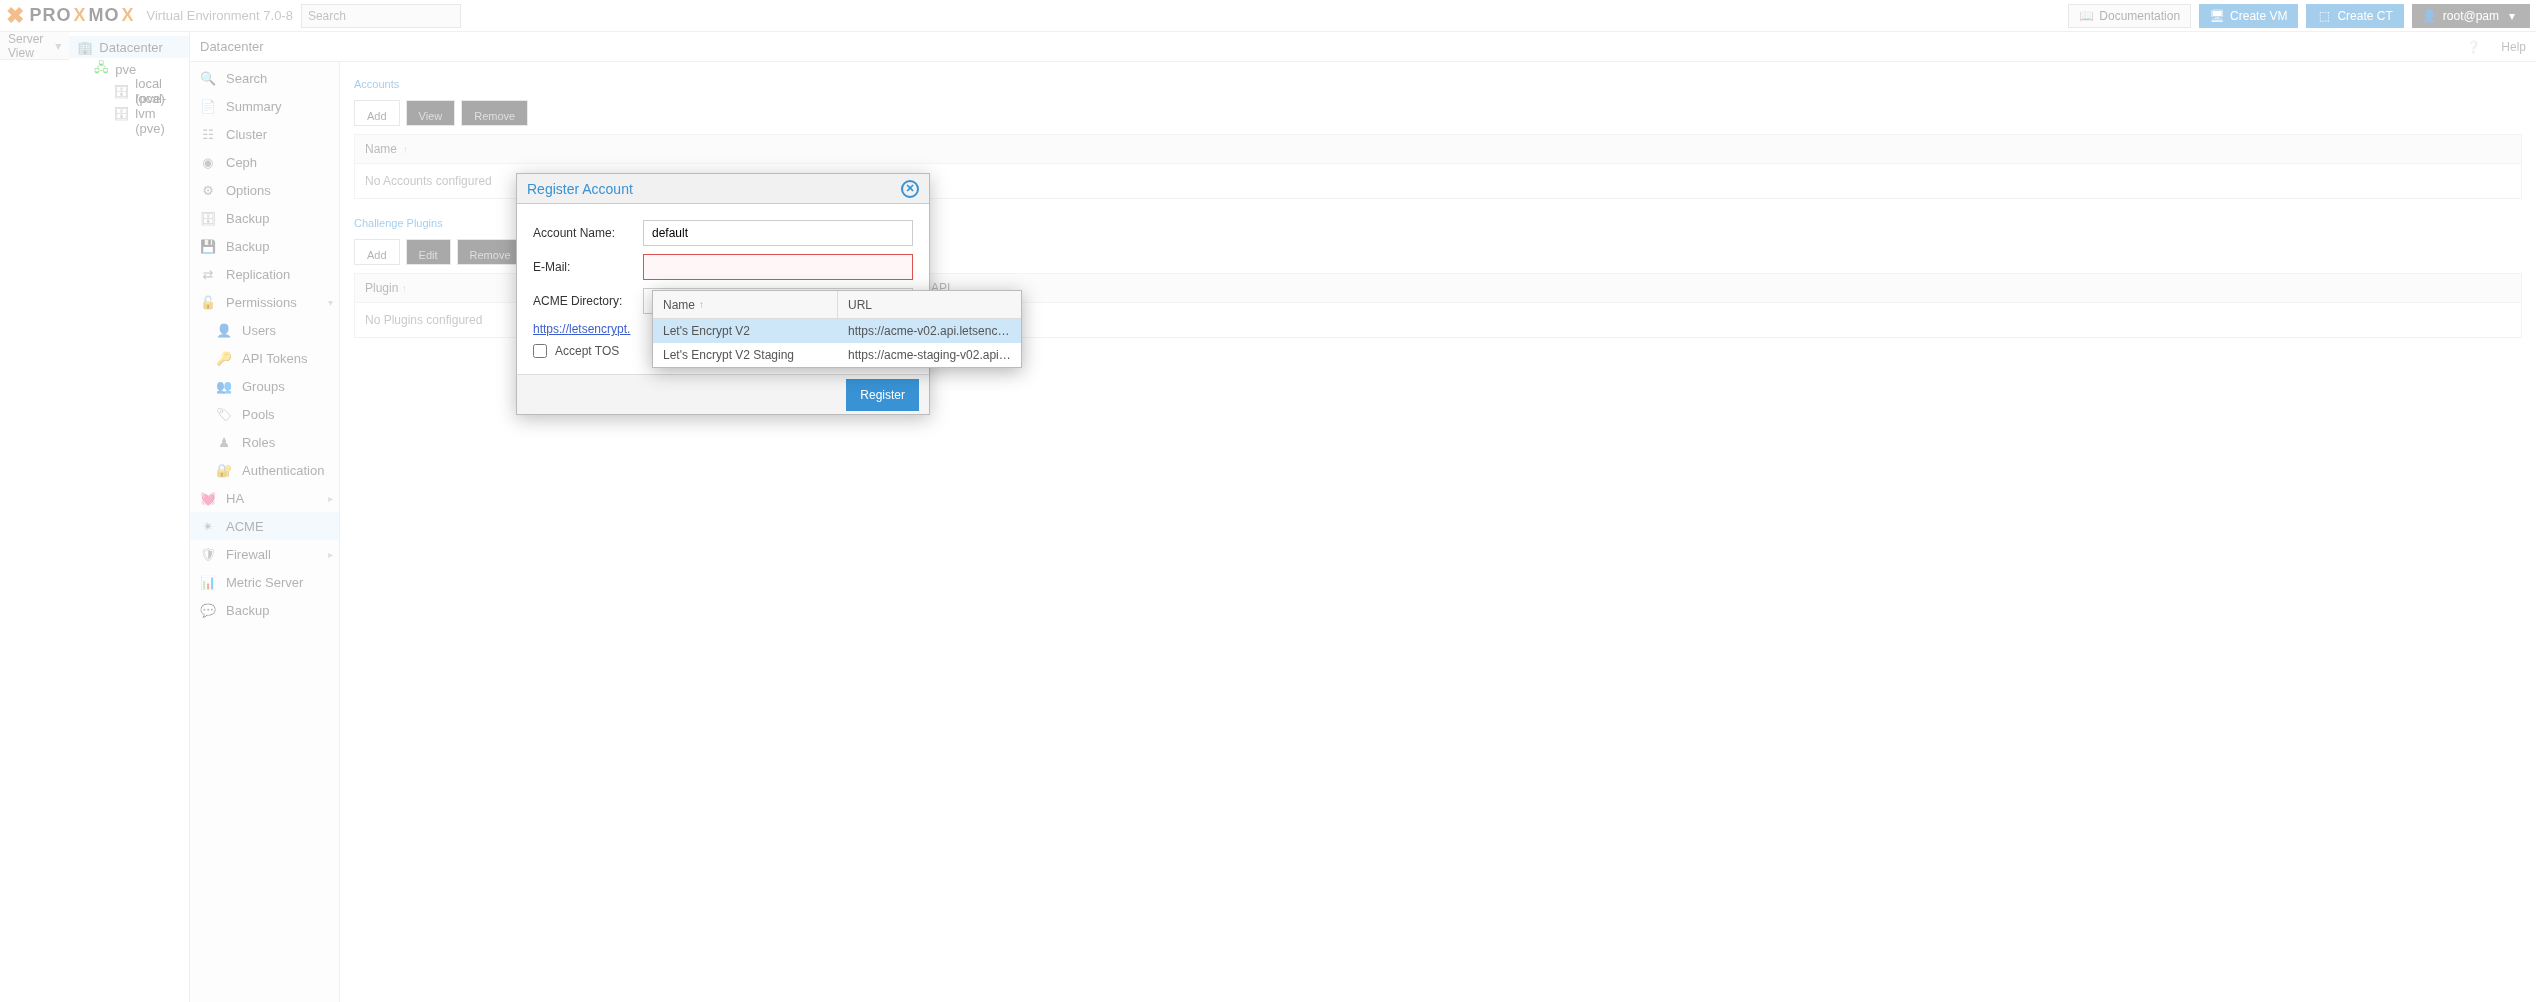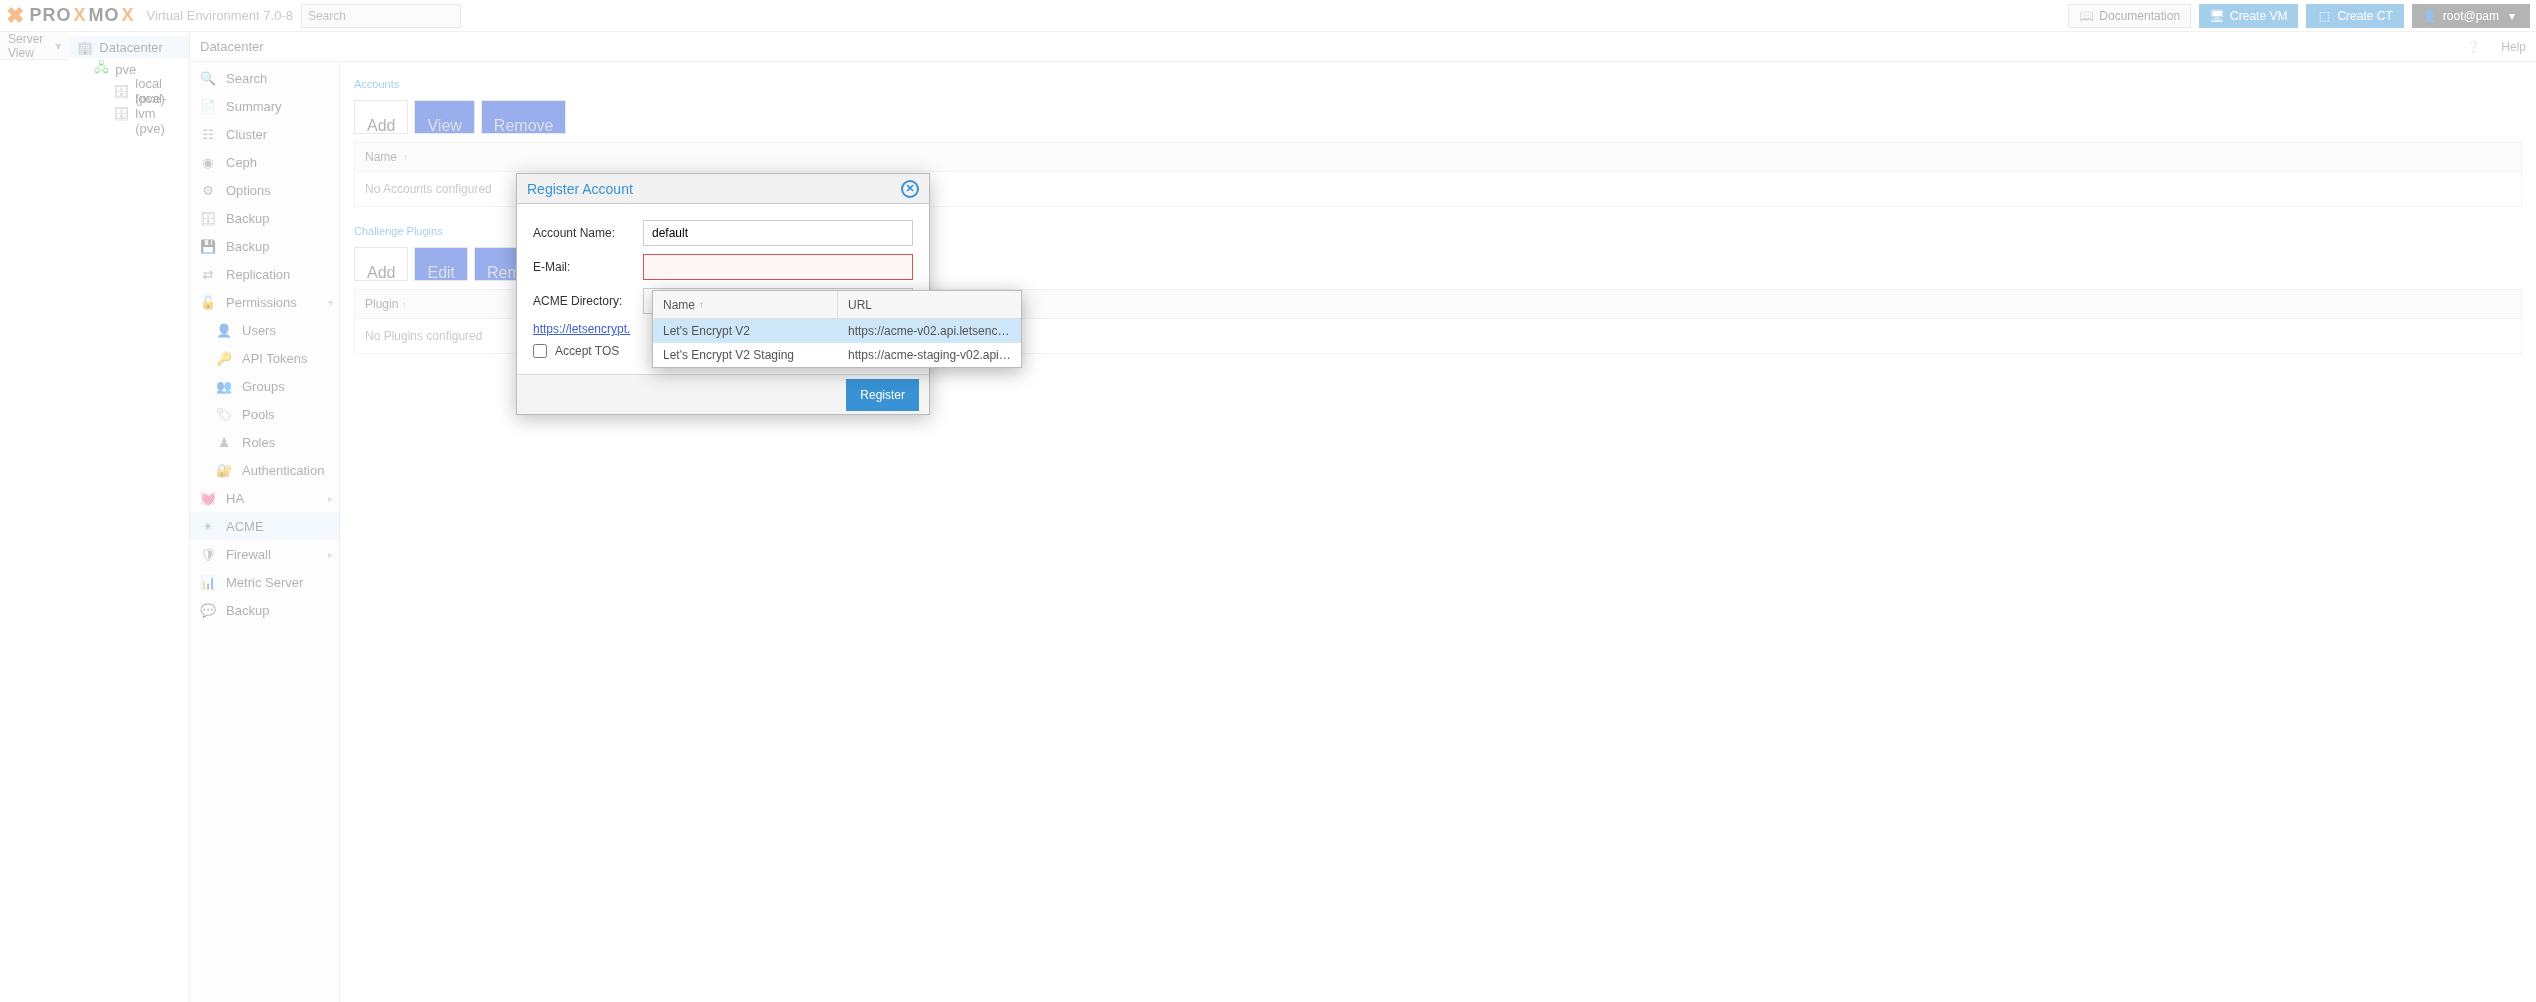--- a/index.html
+++ b/index.html
@@ -33,22 +33,22 @@
 .content{flex:1;display:flex}
 .midnav{width:150px;border-right:1px solid #ddd;background:#fafafa;padding:2px 0}
 .mitem{display:flex;align-items:center;gap:10px;height:28px;padding:0 10px;font-size:13px;color:#555;cursor:pointer;position:relative}
 .mitem.sub{padding-left:26px}
 .mitem.sel{background:#e6f2fb}
 .mitem .mi{width:16px;text-align:center;color:#888}
 .mitem .chev{position:absolute;right:6px;color:#bbb;font-size:10px}
 .panel{flex:1;padding:10px 14px}
 .sect-title{color:#3892d4;font-size:11px;margin:6px 0 10px}
 .btnrow{display:flex;gap:6px;margin-bottom:8px}
-.pbtn{height:26px;padding:16px 12px;border:1px solid #ccc;background:#fff;font-size:16px;color:#555;cursor:pointer}
-.pbtn.dis{color:#bbb;background:#1d4ed8;cursor:default}
+.pbtn{height:26px;padding:9px 12px;border:1px solid #ccc;background:#fff;font-size:11px;color:#555;cursor:pointer}
+.pbtn.dis{color:#bbb;background:#404040;cursor:default}
 .tblhead{height:30px;background:#f7f7f7;border:1px solid #e5e5e5;display:flex;align-items:center;padding:0 10px;font-size:12px;color:#666;gap:6px}
 .sortarr{color:#aaa;font-size:10px}
 .empty{padding:10px;color:#888;font-size:12px;border:1px solid #e5e5e5;border-top:none;margin-bottom:18px}
 .modal{position:absolute;z-index:100;left:516px;top:173px;width:414px;background:#fff;border:1px solid #bbb;box-shadow:0 4px 18px rgba(0,0,0,0.25)}
 .mhead{height:30px;background:#f1f1f1;border-bottom:1px solid #ccc;display:flex;align-items:center;justify-content:space-between;padding:0 10px}
 .mtitle{color:#3892d4;font-size:14px}
 .mclose{width:18px;height:18px;border:2px solid #3892d4;border-radius:50%;color:#3892d4;display:flex;align-items:center;justify-content:center;font-size:11px;cursor:pointer;font-weight:bold}
 .mbody{padding:16px}
 .frow{display:flex;align-items:center;margin-bottom:8px;gap:10px}
 .flabel{width:100px;font-size:12px;color:#333}

